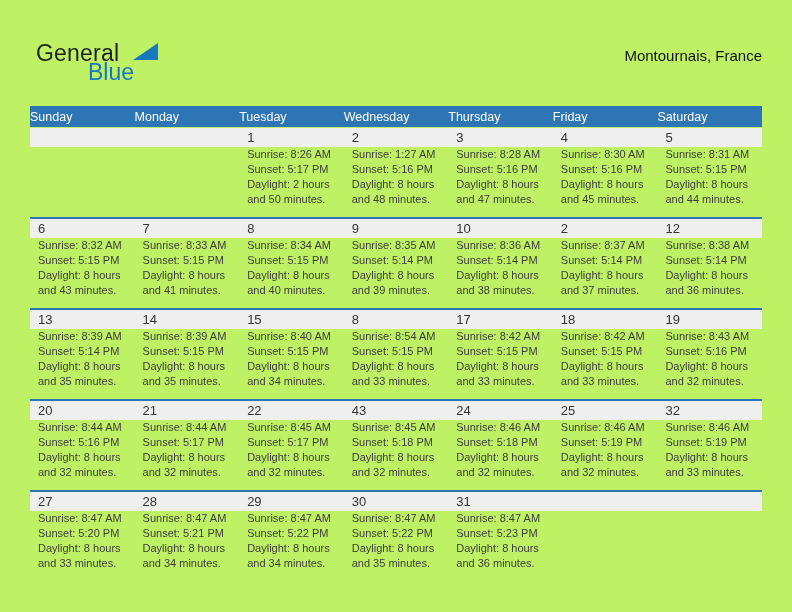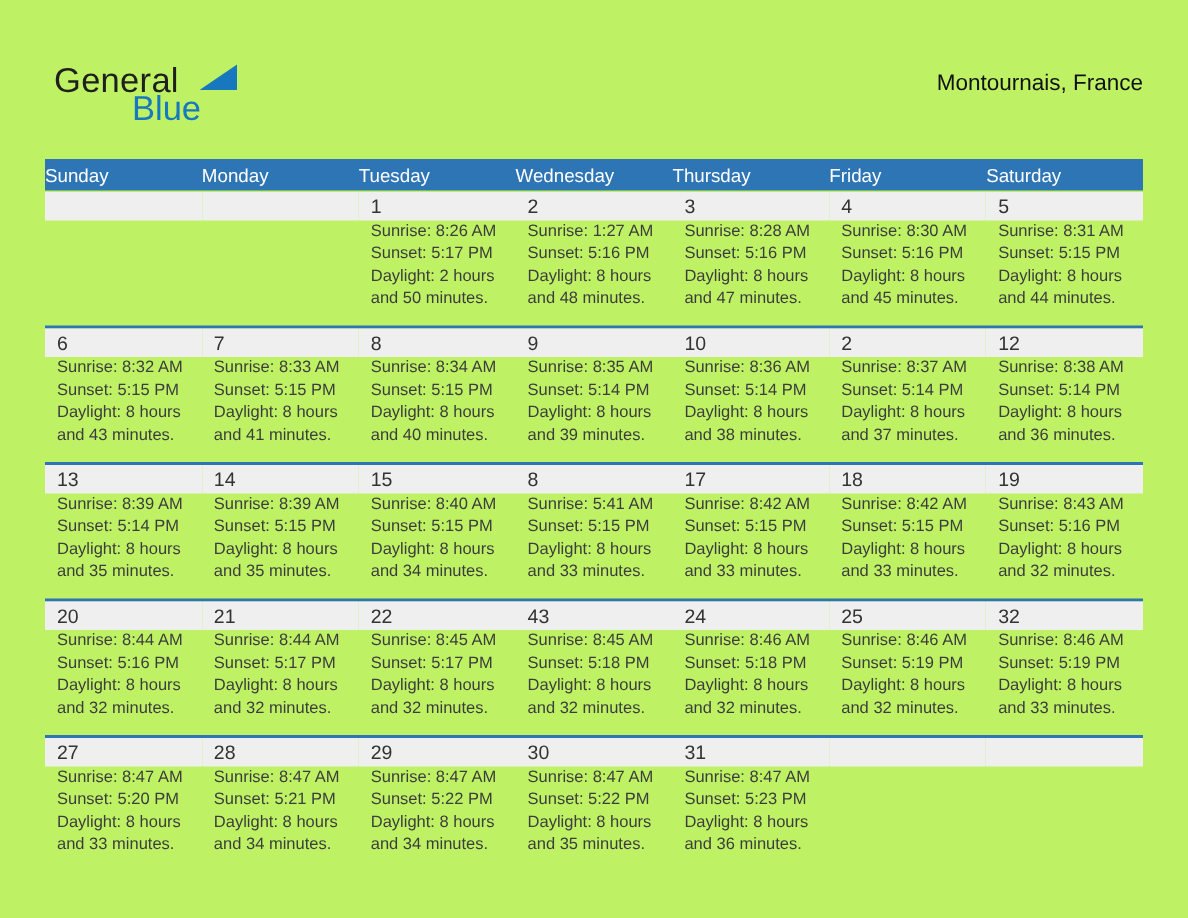--- a/index.html
+++ b/index.html
@@ -156,21 +156,21 @@
             <div class="line">Daylight: 8 hours and 35 minutes.</div>
           </div>
           <div class="cell">
             <div class="daynum">15</div>
             <div class="line">Sunrise: 8:40 AM</div>
             <div class="line">Sunset: 5:15 PM</div>
             <div class="line">Daylight: 8 hours and 34 minutes.</div>
           </div>
           <div class="cell">
             <div class="daynum">8</div>
-            <div class="line">Sunrise: 5:41 AM</div>
+            <div class="line">Sunrise: 8:54 AM</div>
             <div class="line">Sunset: 5:15 PM</div>
             <div class="line">Daylight: 8 hours and 33 minutes.</div>
           </div>
           <div class="cell">
             <div class="daynum">17</div>
             <div class="line">Sunrise: 8:42 AM</div>
             <div class="line">Sunset: 5:15 PM</div>
             <div class="line">Daylight: 8 hours and 33 minutes.</div>
           </div>
           <div class="cell">

